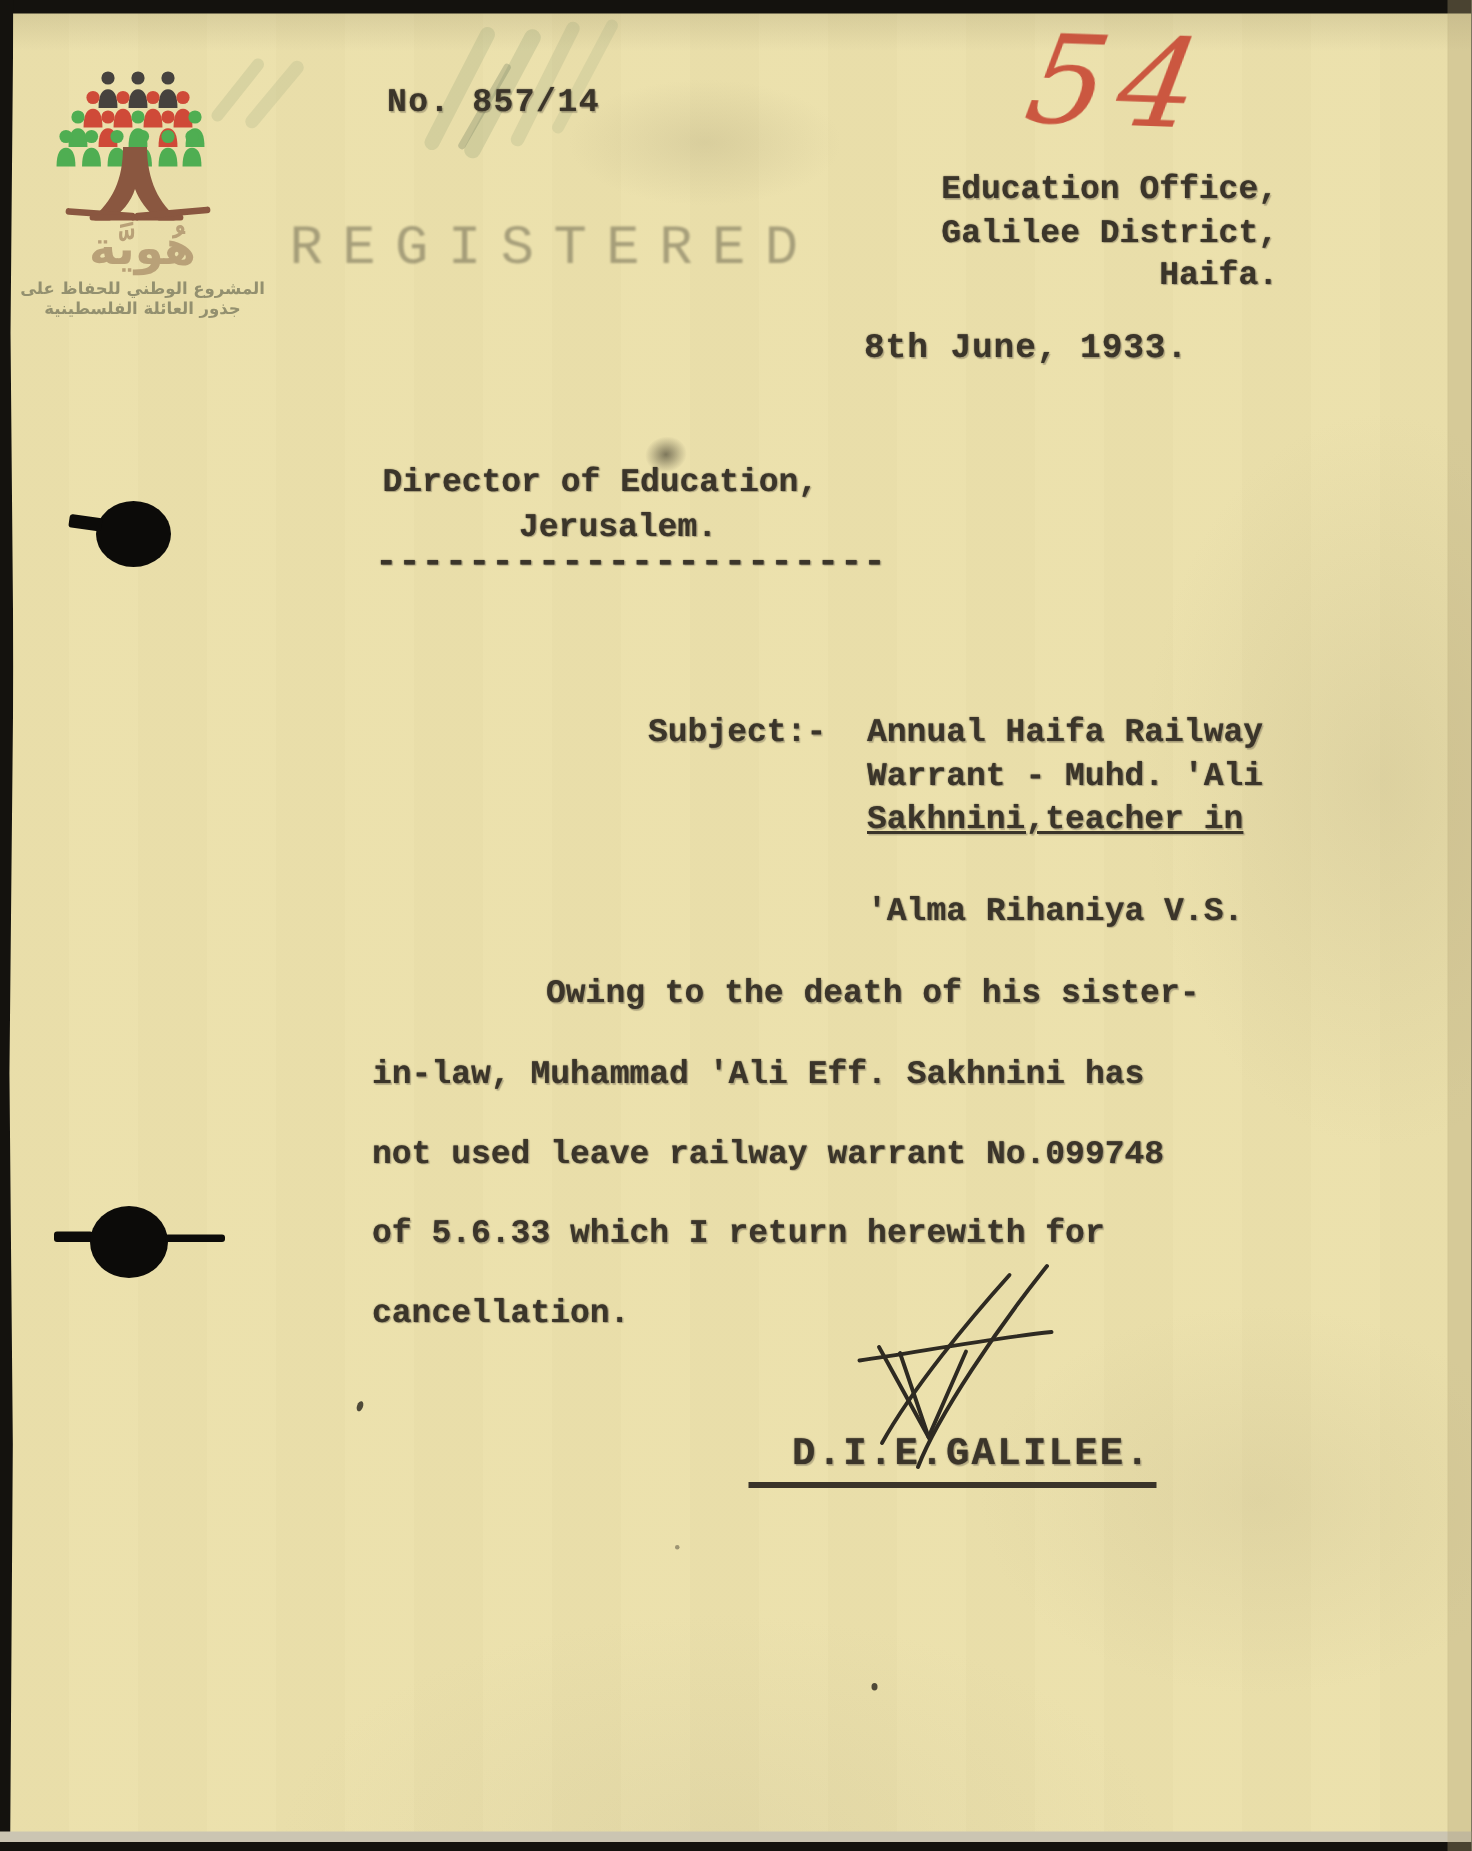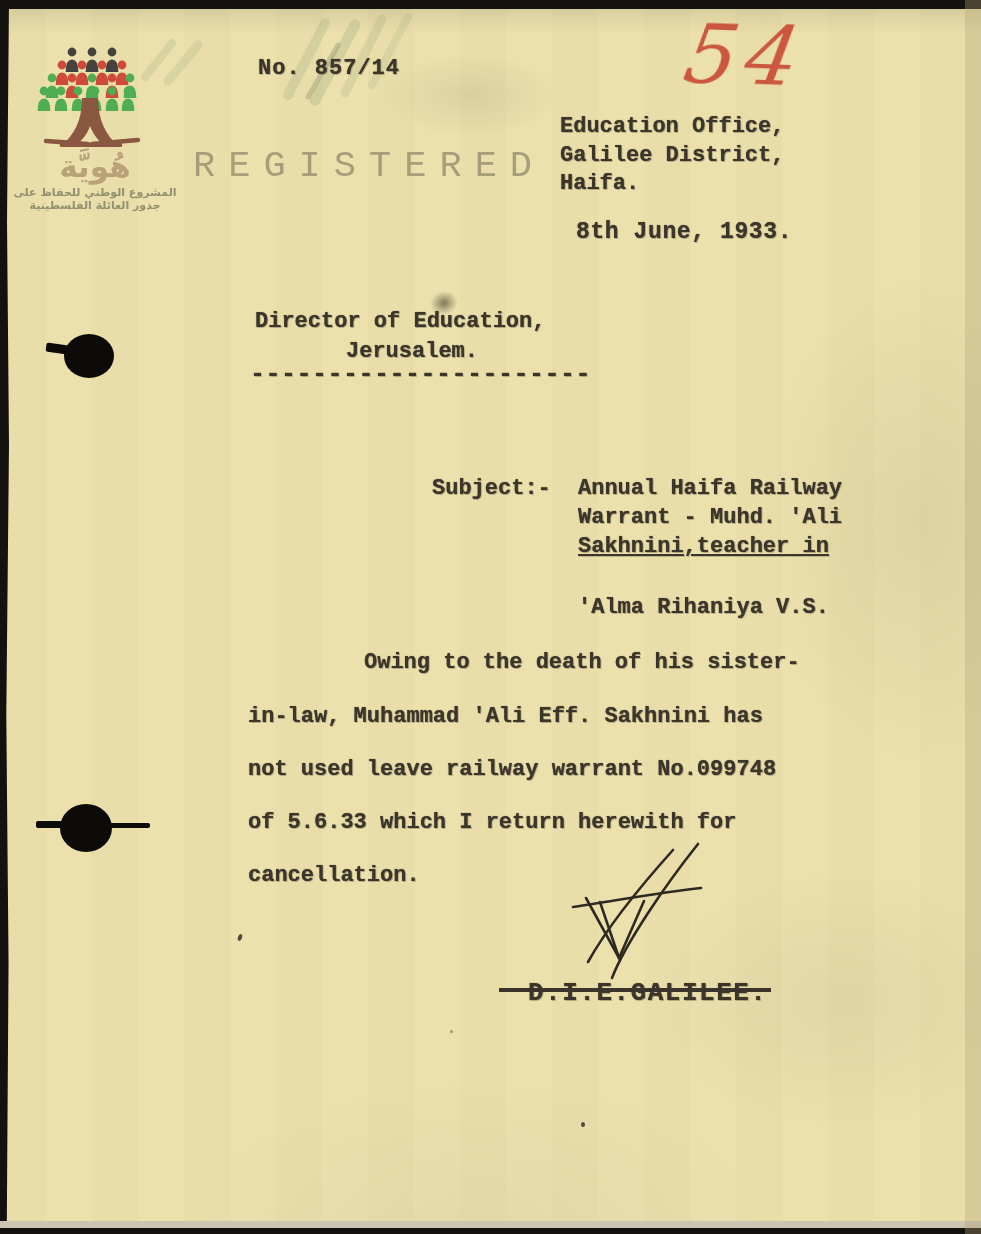--- a/index.html
+++ b/index.html
@@ -15,21 +15,21 @@
       repeating-linear-gradient(90deg, rgba(205,194,150,0.07) 0 46px, rgba(244,236,196,0.07) 46px 92px);
     font-family:"Liberation Sans", sans-serif;
   }
   
   .tw{
     position:absolute; white-space:pre;
     font-family:"Liberation Mono","DejaVu Sans Mono",monospace;
     font-weight:700; font-size:22px; color:#3b352a;
     text-shadow:0 0 1px rgba(59,53,42,0.8), 1px 1px 0.5px rgba(59,53,42,0.25);
   }
-  .center{text-align:left;}
+  .center{text-align:right;}
   
   .edge{position:absolute; background:#14120e;}
   #edge-top{left:0; top:0; width:981px; height:9px;}
   #edge-left{left:0; top:0; width:9px; height:1234px;
     clip-path:polygon(0 0,100% 0,78% 18%,100% 36%,70% 58%,95% 78%,75% 100%,0 100%);}
   #edge-bottom{left:0; bottom:0; width:981px; height:6px;}
   #edge-bottom-light{position:absolute; left:0; bottom:6px; width:981px; height:7px; background:#cbc5b2;}
   #edge-right-shade{position:absolute; right:0; top:0; width:16px; height:1234px; background:rgba(176,160,116,0.35);}
   
   #stamp{
@@ -176,16 +176,16 @@
   <svg style="position:absolute; left:540px; top:838px;" width="200" height="150" viewBox="0 0 200 150">
     <g stroke="#2e2a22" stroke-width="2.6" fill="none" stroke-linecap="round">
       <path d="M72,140 C85,106 126,46 158,6"></path>
       <path d="M48,124 C68,88 106,42 133,12"></path>
       <path d="M33,69 C74,63 122,54 161,50"></path>
       <path d="M46,60 L79,120 L104,63"></path>
       <path d="M79,120 L60,64"></path>
     </g>
   </svg>
 
-  <div class="tw" style="left:528px; top:954px; font-size:26px; letter-spacing:1.5px;margin-top:24px;">D.I.E.GALILEE.</div>
+  <div class="tw" style="left:528px; top:954px; font-size:26px; letter-spacing:1.5px;">D.I.E.GALILEE.</div>
   <div id="signoff-rule"></div>
 
 </div>
 
 </body></html>

